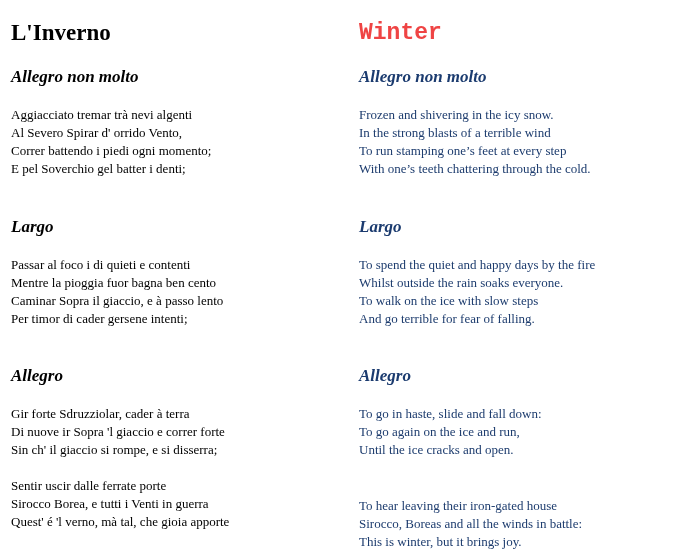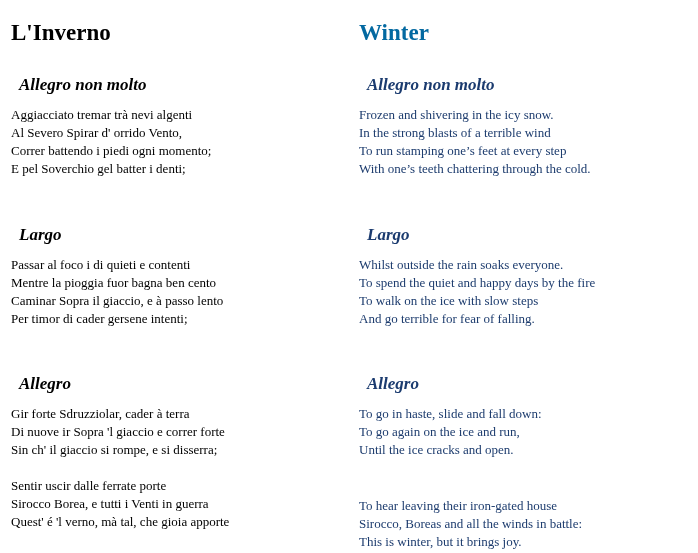--- a/index.html
+++ b/index.html
@@ -3,28 +3,28 @@
 <meta charset="utf-8">
 <style>
   html, body { margin: 0; padding: 0; background: #ffffff; }
   body {
     width: 698px; height: 553px; overflow: hidden; position: relative;
     font-family: "Liberation Serif", "DejaVu Serif", serif;
   }
   .col { position: absolute; top: 0; width: 340px; }
   .col-left { left: 11px; color: #000000; }
   .col-right { left: 359px; color: #1d3c6e; }
-  .col-right .title { color: #0369a1; }
+  .col-right .title { color: #ef4444; font-family: Liberation Mono, monospace; }
   .col-right .mvt { color: #1b3b6f; }
   .title {
     position: absolute; top: 19px; left: 0;
     font-size: 23px; font-weight: bold; margin: 0; line-height: 28px; white-space: nowrap;
   }
   .mvt {
-    position: absolute; left: 0; margin: 8px;
+    position: absolute; left: 0; margin: 0;
     font-size: 17px; font-weight: bold; font-style: italic; line-height: 22px; white-space: nowrap;
   }
   .stanza {
     position: absolute; left: 0; margin: 0;
     font-size: 13px; line-height: 18px; white-space: nowrap;
   }
   .line { display: block; }
 </style>
 </head>
 <body>
@@ -67,22 +67,22 @@
   <h2 class="mvt" style="top:66px">Allegro non molto</h2>
   <p class="stanza" style="top:106px">
     <span class="line">Frozen and shivering in the icy snow.</span>
     <span class="line">In the strong blasts of a terrible wind</span>
     <span class="line">To run stamping one’s feet at every step</span>
     <span class="line">With one’s teeth chattering through the cold.</span>
   </p>
 
   <h2 class="mvt" style="top:216px">Largo</h2>
   <p class="stanza" style="top:256px">
+    <span class="line">To spend the quiet and happy days by the fire</span>
     <span class="line">Whilst outside the rain soaks everyone.</span>
-    <span class="line">To spend the quiet and happy days by the fire</span>
     <span class="line">To walk on the ice with slow steps</span>
     <span class="line">And go terrible for fear of falling.</span>
   </p>
 
   <h2 class="mvt" style="top:365px">Allegro</h2>
   <p class="stanza" style="top:405px">
     <span class="line">To go in haste, slide and fall down:</span>
     <span class="line">To go again on the ice and run,</span>
     <span class="line">Until the ice cracks and open.</span>
   </p>

